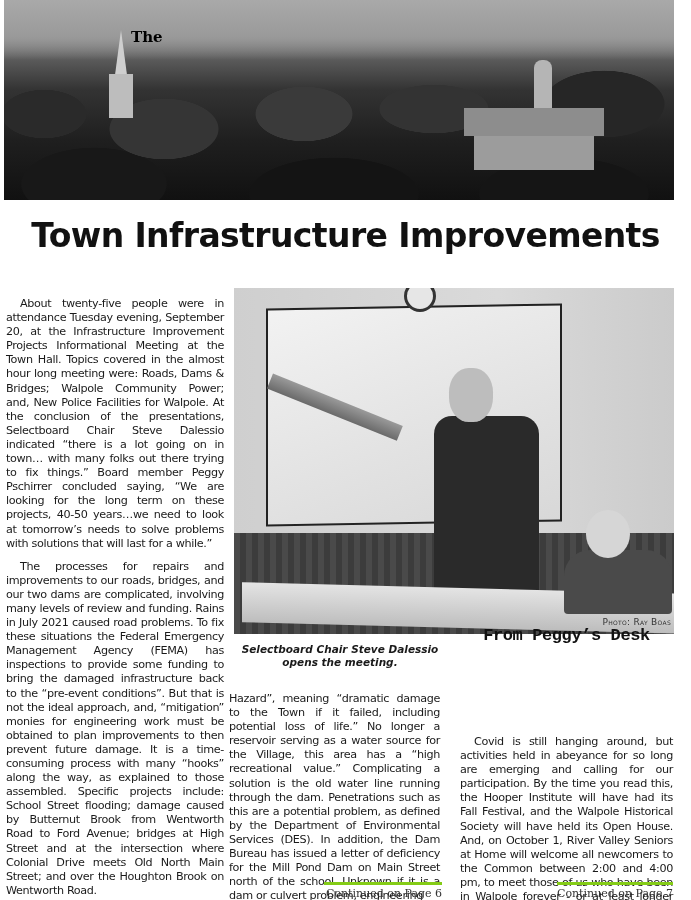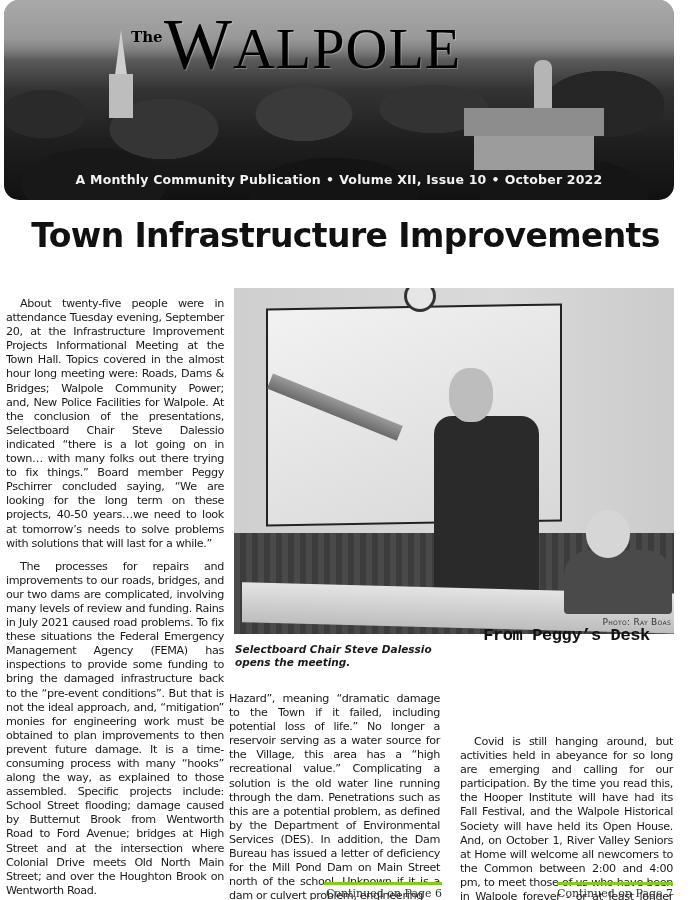--- a/index.html
+++ b/index.html
@@ -4,21 +4,20 @@
 <style>
   html, body { margin: 0; padding: 0; }
   body {
     width: 691px; height: 900px; overflow: hidden; background: #ffffff;
     position: relative; font-family: "DejaVu Sans", sans-serif; color: #1a1a1a;
   }
   
   .banner {
     position: absolute; left: 4px; top: 0; width: 670px; height: 200px; overflow: hidden;
     background: linear-gradient(180deg, #9a9a9a 0%, #8a8a8a 16%, #5a5a5a 30%, #333 45%, #1f1f1f 70%, #111 100%);
-    border-radius: 15px;
   }
   .banner .sky {
     position: absolute; left: 0; top: 0; width: 100%; height: 60px;
     background: linear-gradient(180deg, #a9a9a9 0%, #9a9a9a 60%, rgba(110,110,110,0) 100%);
   }
   .banner .treeline {
     position: absolute; left: 0; top: 34px; width: 100%; height: 170px;
     background:
       radial-gradient(ellipse 70px 40px at 40px 80px, #2a2a2a 60%, transparent 61%),
       radial-gradient(ellipse 90px 50px at 160px 95px, #353535 60%, transparent 61%),
@@ -101,21 +100,21 @@
   .photo .man-head { position: absolute; left: 215px; top: 80px; width: 44px; height: 54px; border-radius: 45%; background: #bdbdbd; }
   .photo .man-body { position: absolute; left: 200px; top: 128px; width: 105px; height: 190px; background: #2a2a2a; border-radius: 18px 18px 0 0; }
   .photo .table { position: absolute; left: 8px; top: 300px; width: 440px; height: 40px; background: linear-gradient(180deg,#e4e4e4,#bdbdbd); transform: skewY(1.5deg); }
   .photo .woman-head { position: absolute; left: 352px; top: 222px; width: 44px; height: 48px; border-radius: 50%; background: #d6d6d6; }
   .photo .woman-body { position: absolute; left: 330px; top: 262px; width: 108px; height: 64px; background: #4a4a4a; border-radius: 26px 26px 4px 4px; }
   .photo-credit {
     position: absolute; right: 20px; top: 617px; font-family: "DejaVu Sans", sans-serif;
     font-size: 9px; color: #333; font-variant: small-caps; letter-spacing: 0.3px;
   }
   .caption {
-    position: absolute; left: 235px; width: 210px; top: 643px; text-align: left;
+    position: absolute; left: 235px; width: 210px; top: 643px; text-align: center;
     font-family: "DejaVu Sans", sans-serif; font-weight: bold; font-style: italic;
     font-size: 10.5px; line-height: 12.5px; color: #1a1a1a;
   }
 
   
   .subhead {
     position: absolute; left: 460px; width: 213px; top: 626px; text-align: center; margin: 0;
     font-family: Liberation Mono, monospace; font-weight: bold; font-size: 17px; color: #111;
     letter-spacing: -0.4px;
   }
@@ -137,24 +136,20 @@
   <div class="steeple">
     <div class="spire"></div>
       <div class="tower"></div>
   </div>
   <div class="townhall">
     <div class="cupola"></div>
       <div class="roof"></div>
       <div class="wall"></div>
   </div>
   <span class="logo-the">The</span>
-  <span class="logo-walpole"><span class="big">W</span><span>ALPOLE</span></span>
-  <div class="tagline">
-    <span>A Monthly Community Publication</span><span class="dot">•</span><span>Volume XII, Issue 10</span><span class="dot">•</span><span>October 2022</span>
-  </div>
 </div>
 
 <h1 class="headline">Town Infrastructure Improvements</h1>
 
 <div class="col col-left">
   <p>About twenty-five people were in attendance Tuesday evening, September 20, at the Infrastructure Improvement Projects Informational Meeting at the Town Hall. Topics covered in the almost hour long meeting were: Roads, Dams &amp; Bridges; Walpole Community Power; and, New Police Facilities for Walpole. At the conclusion of the presentations, Selectboard Chair Steve Dalessio indicated “there is a lot going on in town… with many folks out there trying to fix things.” Board member Peggy Pschirrer concluded saying, “We are looking for the long term on these projects, 40-50 years…we need to look at tomorrow’s needs to solve problems with solutions that will last for a while.”</p>
   <p>The processes for repairs and improvements to our roads, bridges, and our two dams are complicated, involving many levels of review and funding. Rains in July 2021 caused road problems. To fix these situations the Federal Emergency Management Agency (FEMA) has inspections to provide some funding to bring the damaged infrastructure back to the “pre-event conditions”. But that is not the ideal approach, and, “mitigation” monies for engineering work must be obtained to plan improvements to then prevent future damage. It is a time-consuming process with many “hooks” along the way, as explained to those assembled. Specific projects include: School Street flooding; damage caused by Butternut Brook from Wentworth Road to Ford Avenue; bridges at High Street and at the intersection where Colonial Drive meets Old North Main Street; and over the Houghton Brook on Wentworth Road.</p>
   <p>More complicated is the Reservoir Dam which has been classified as a “High</p>
 </div>
 

